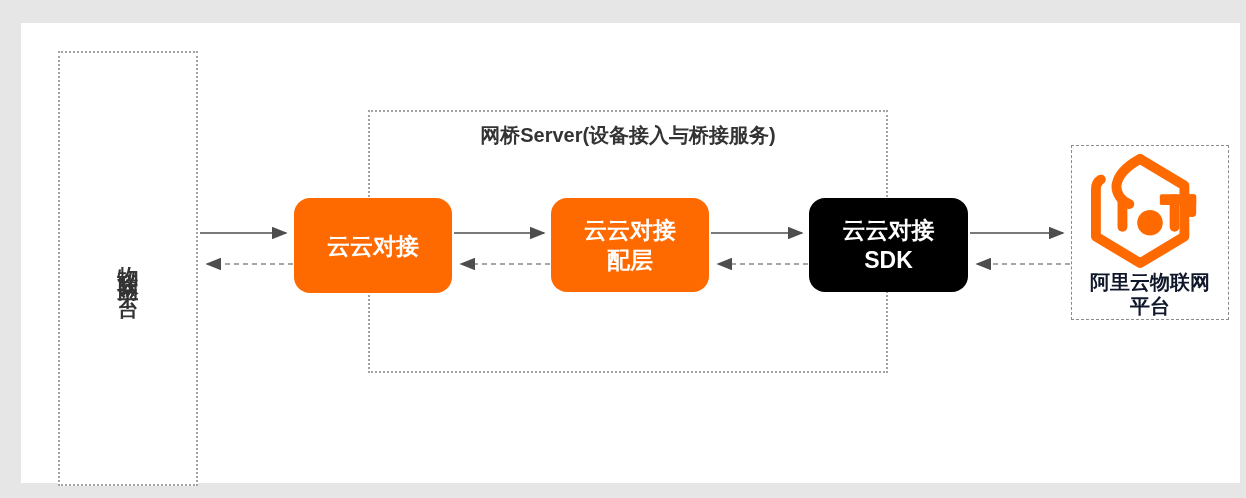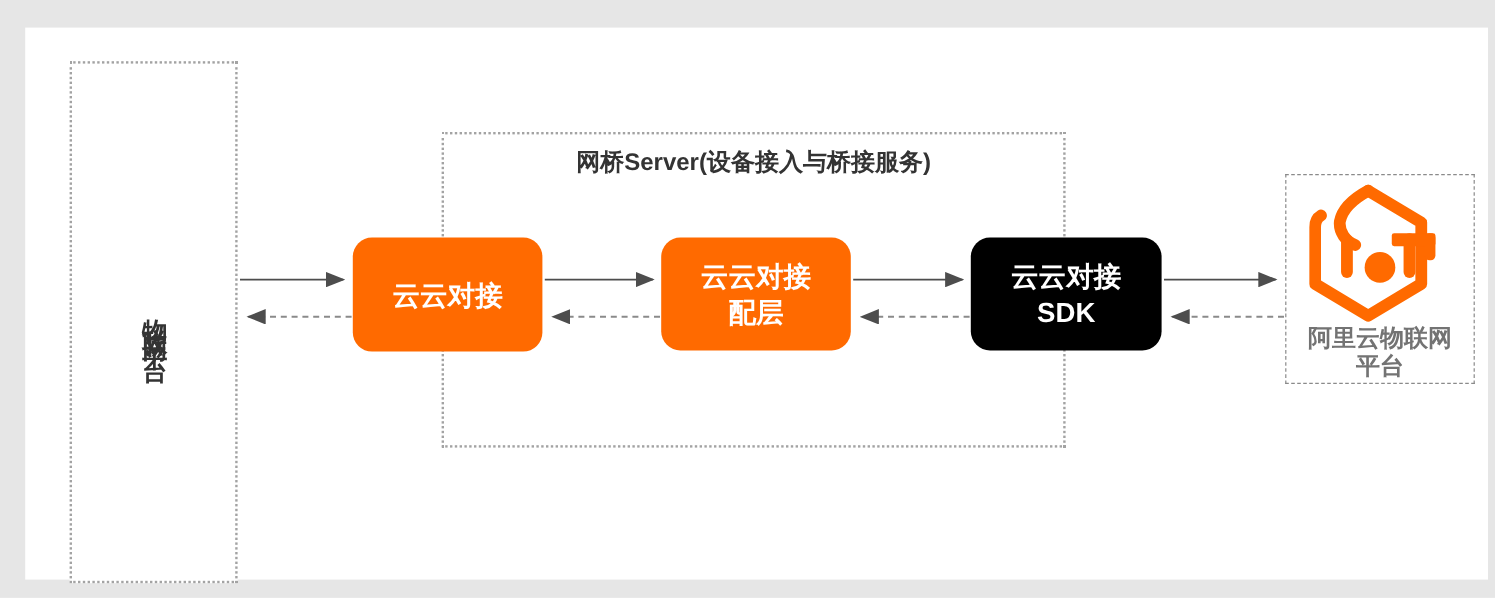--- a/index.html
+++ b/index.html
@@ -31,21 +31,21 @@
   .bridge-title {
     position:absolute; left:0; top:10px; width:100%;
     text-align:center; font-size:20px; font-weight:bold; color:#333333;
   }
   .aliyun-box {
     left:1050px; top:122px; width:158px; height:175px;
     border:1px dashed #8a8a8a; background:#ffffff;
   }
   .aliyun-label {
     position:absolute; left:0; top:124px; width:100%;
-    text-align:center; font-size:20px; font-weight:bold; color:#737373;
+    text-align:center; font-size:20px; font-weight:bold; color:#0f172a;
     line-height:24px; white-space:pre-line;
   }
   .iot-logo { position:absolute; left:19px; top:7px; }
 
   
   .node {
     border-radius:16px; color:#ffffff; font-size:23px; font-weight:bold;
     display:flex; align-items:center; justify-content:center; text-align:center;
     line-height:30px; white-space:pre-line; z-index:2;
   }

